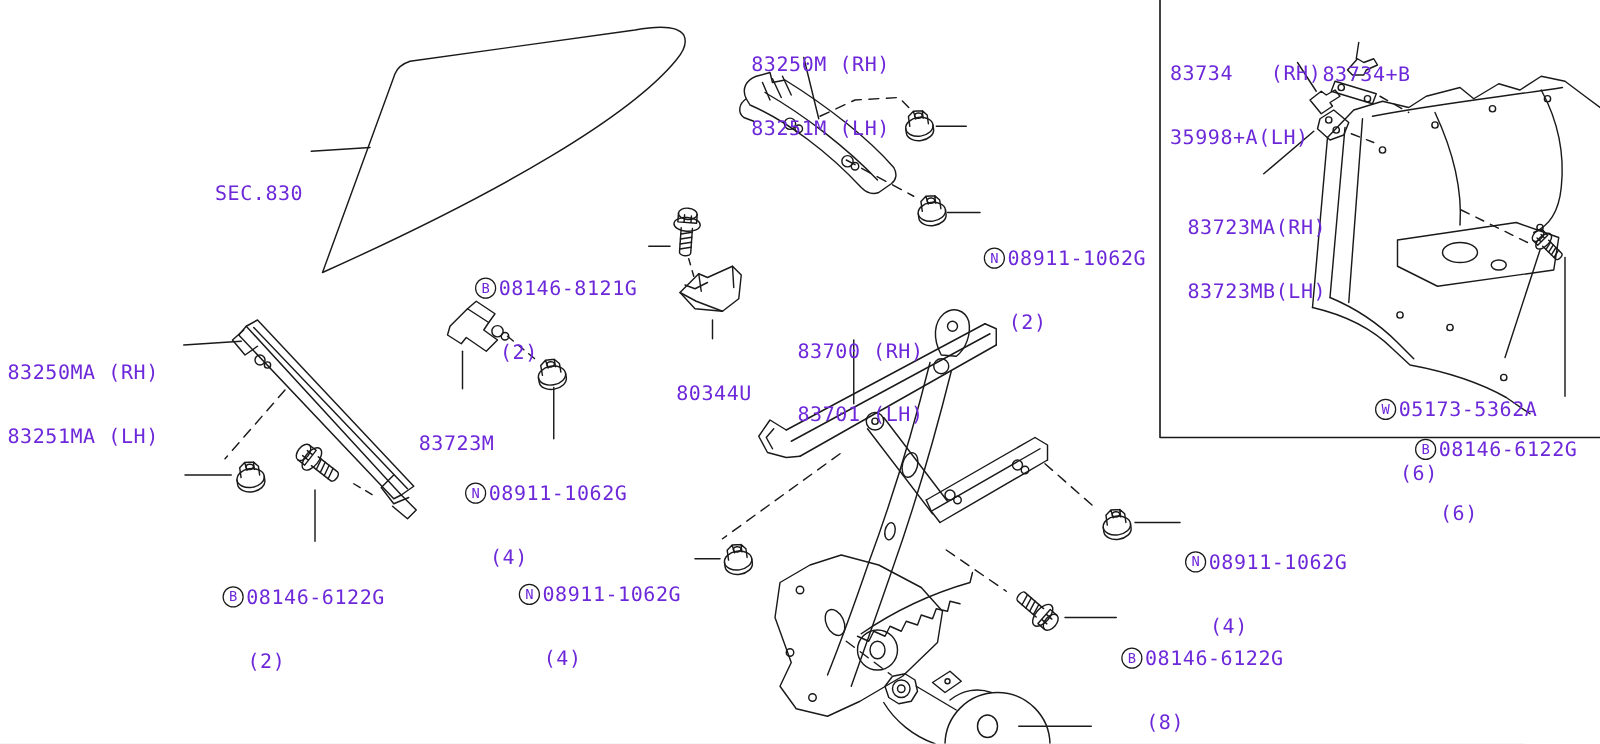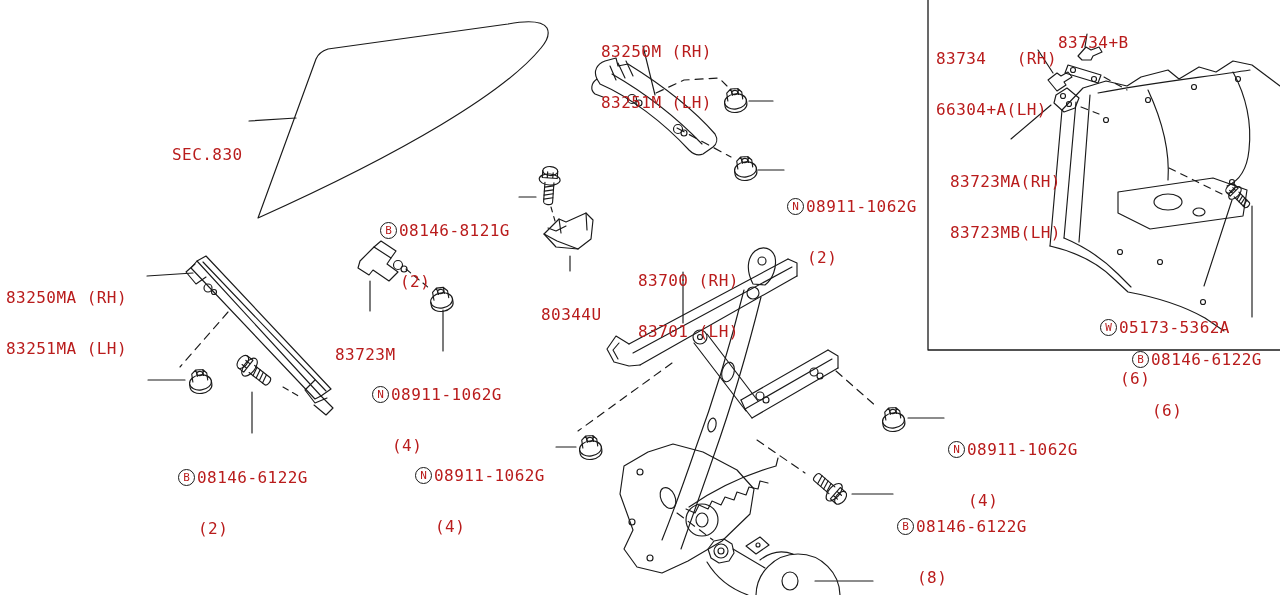--- a/index.html
+++ b/index.html
@@ -1,19 +1,19 @@
 <!DOCTYPE html>
 <html><head>
 <meta charset="utf-8">
 <style>
   html,body{margin:0;padding:0;background:#e8e8e8}
   .stage{position:relative;width:1280px;height:595px;background:#ffffff;overflow:hidden;
          font-family:"DejaVu Sans Mono",monospace}
   .art{position:absolute;left:0;top:0}
-  .lbl{position:absolute;font:16px/17px "DejaVu Sans Mono",monospace;color:#b91c1c;
+  .lbl{position:absolute;font:16px/17px "DejaVu Sans Mono",monospace;color:#6d28d9;
        white-space:pre;letter-spacing:.45px}
   .row{display:flex;align-items:center}
   .cl{display:inline-block;flex:0 0 auto;width:15px;height:15px;line-height:15px;
       border:1.6px solid #1a1a1a;border-radius:50%;text-align:center;font-size:11px;
       margin-right:2px;letter-spacing:0}
   .qty{padding-left:20px}
   svg *{vector-effect:non-scaling-stroke}
 </style>
 </head>
 <body>
@@ -303,24 +303,24 @@
     <div class="qty">(8)</div>
   </div>
 
   <div class="lbl" style="left:878px;top:561px">
     
     
   </div>
 
   <div class="lbl" style="left:936px;top:16px">
     <div>83734   (RH)</div>
-    <div>66304+A(LH)</div>
-  </div>
-
-  <div class="lbl" style="left:1058px;top:0">
+    <div>35998+A(LH)</div>
+  </div>
+
+  <div class="lbl" style="left:1058px;top:17px">
     <div>83734+B</div>
   </div>
 
   <div class="lbl" style="left:950px;top:139px">
     <div>83723MA(RH)</div>
     <div>83723MB(LH)</div>
   </div>
 
   <div class="lbl" style="left:1100px;top:285px">
     <div class="row"><span class="cl">W</span><span>05173-5362A</span></div>

